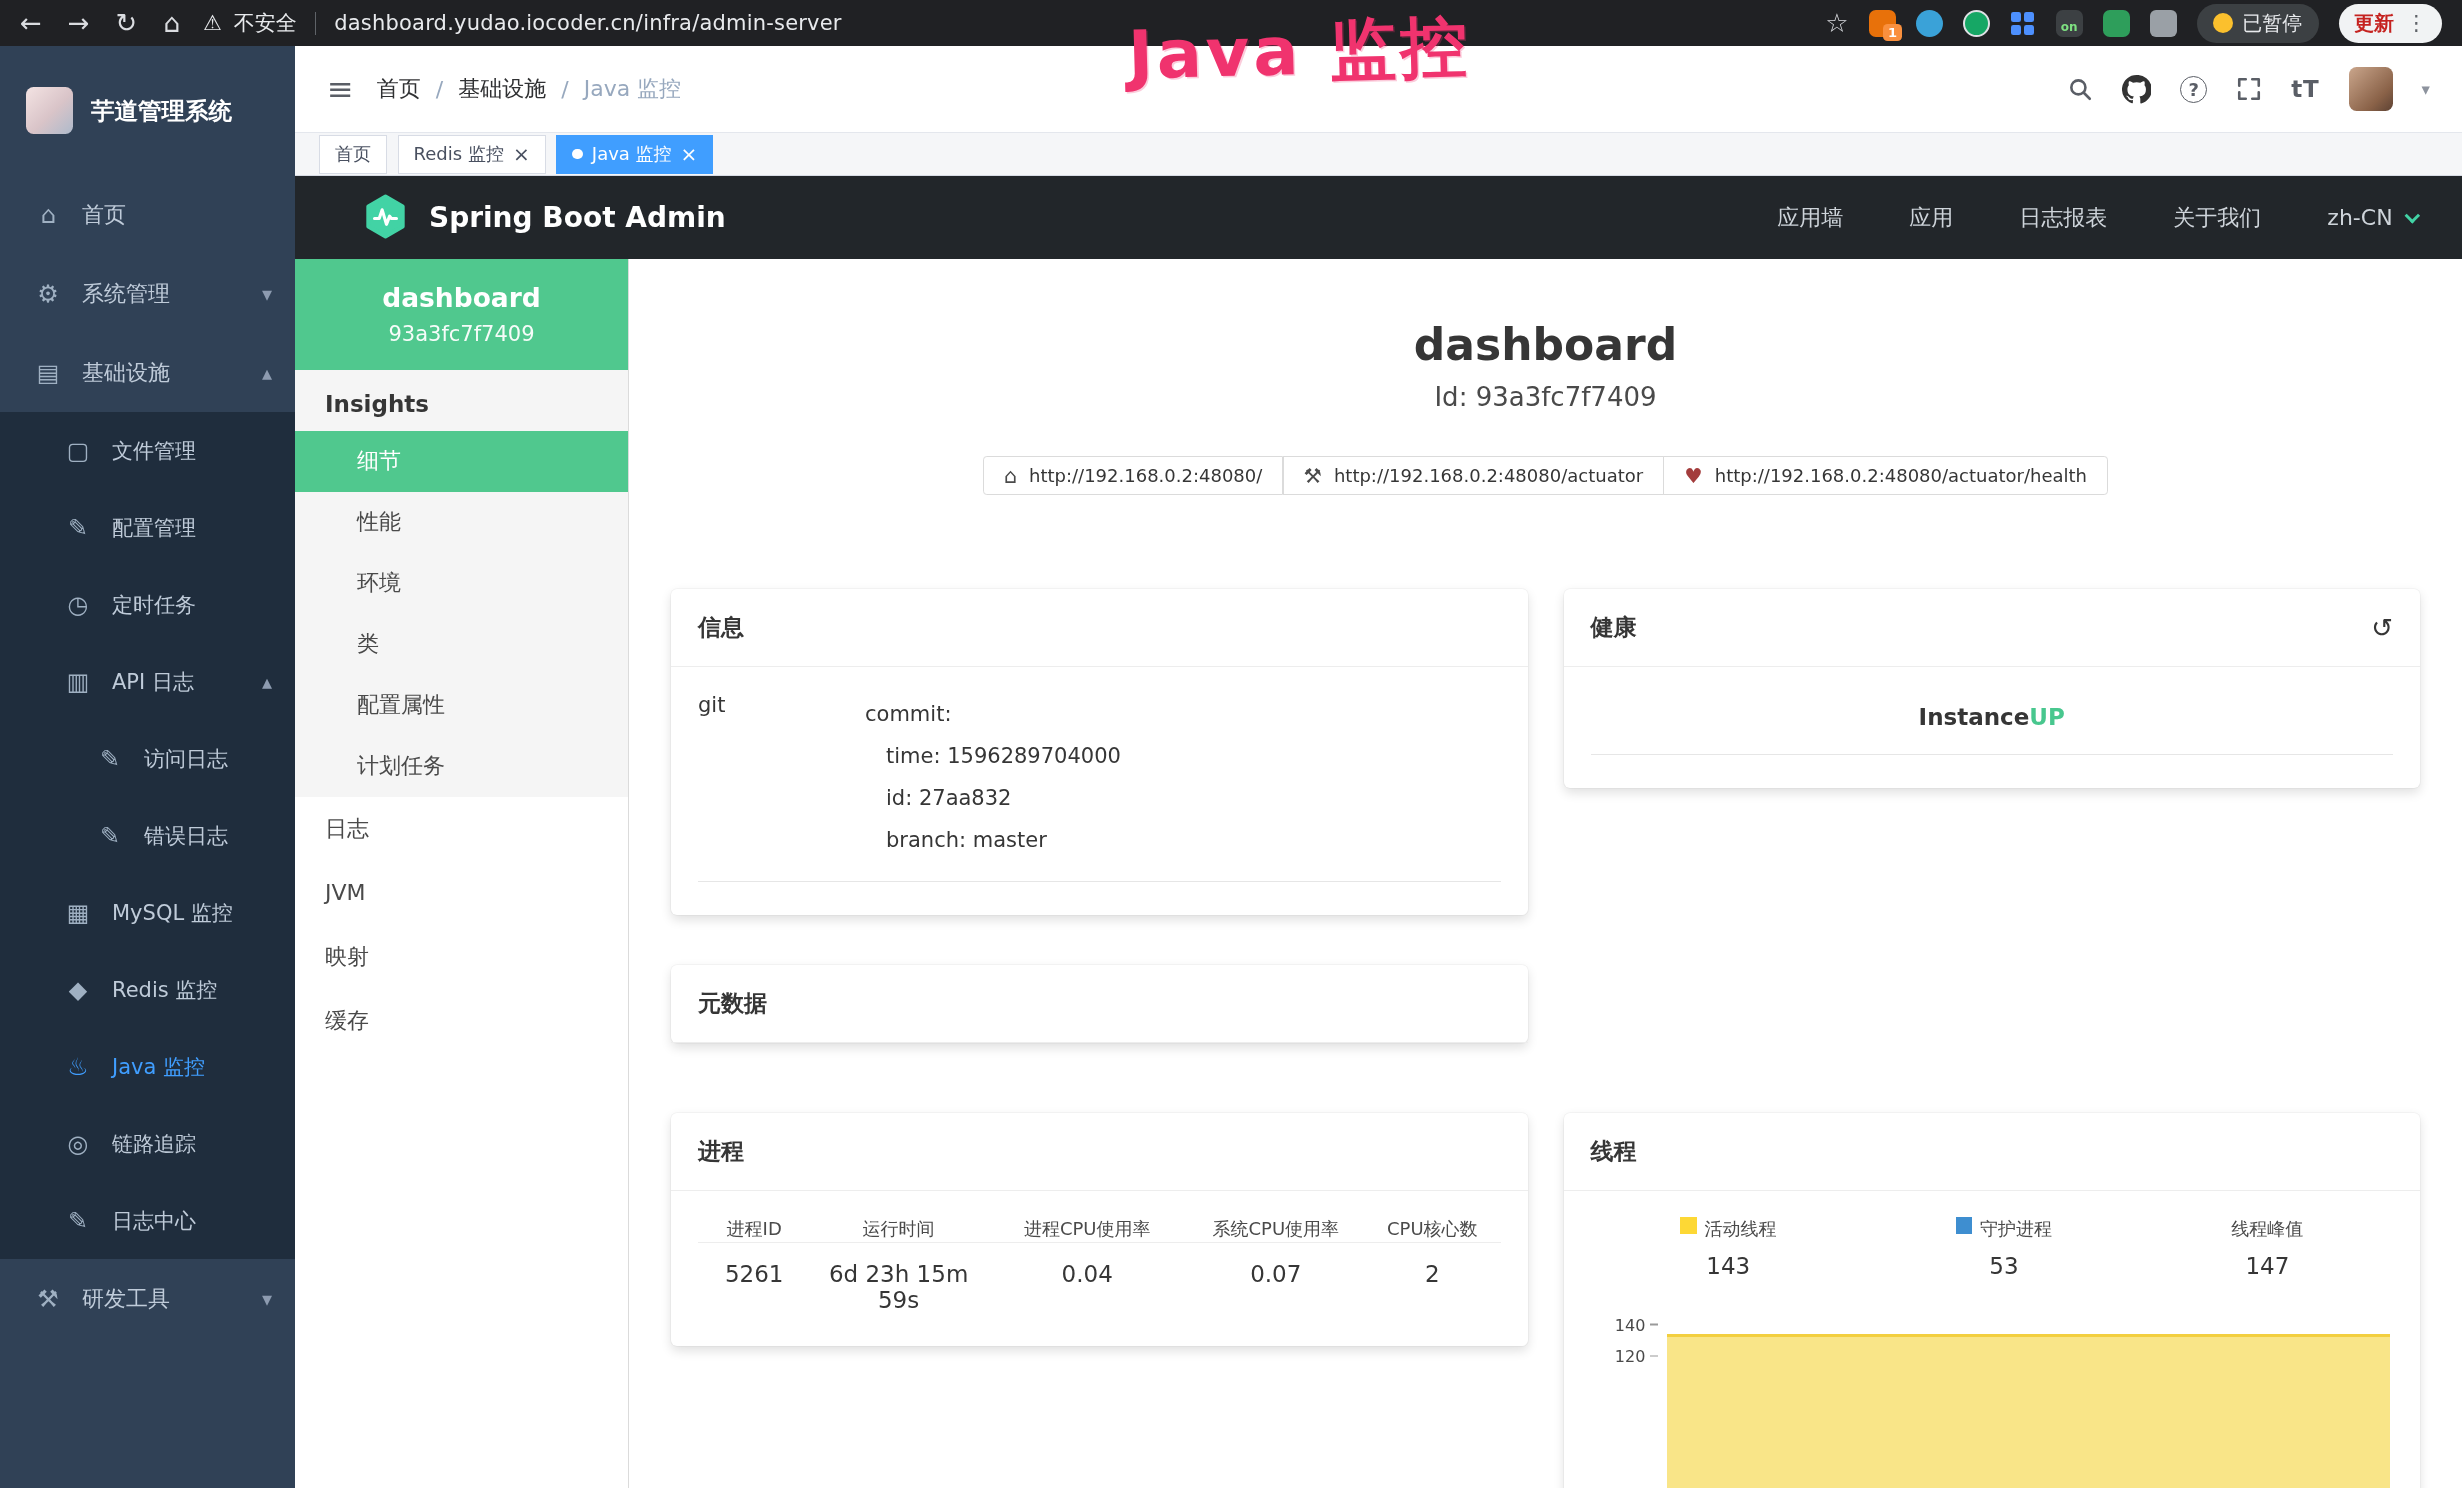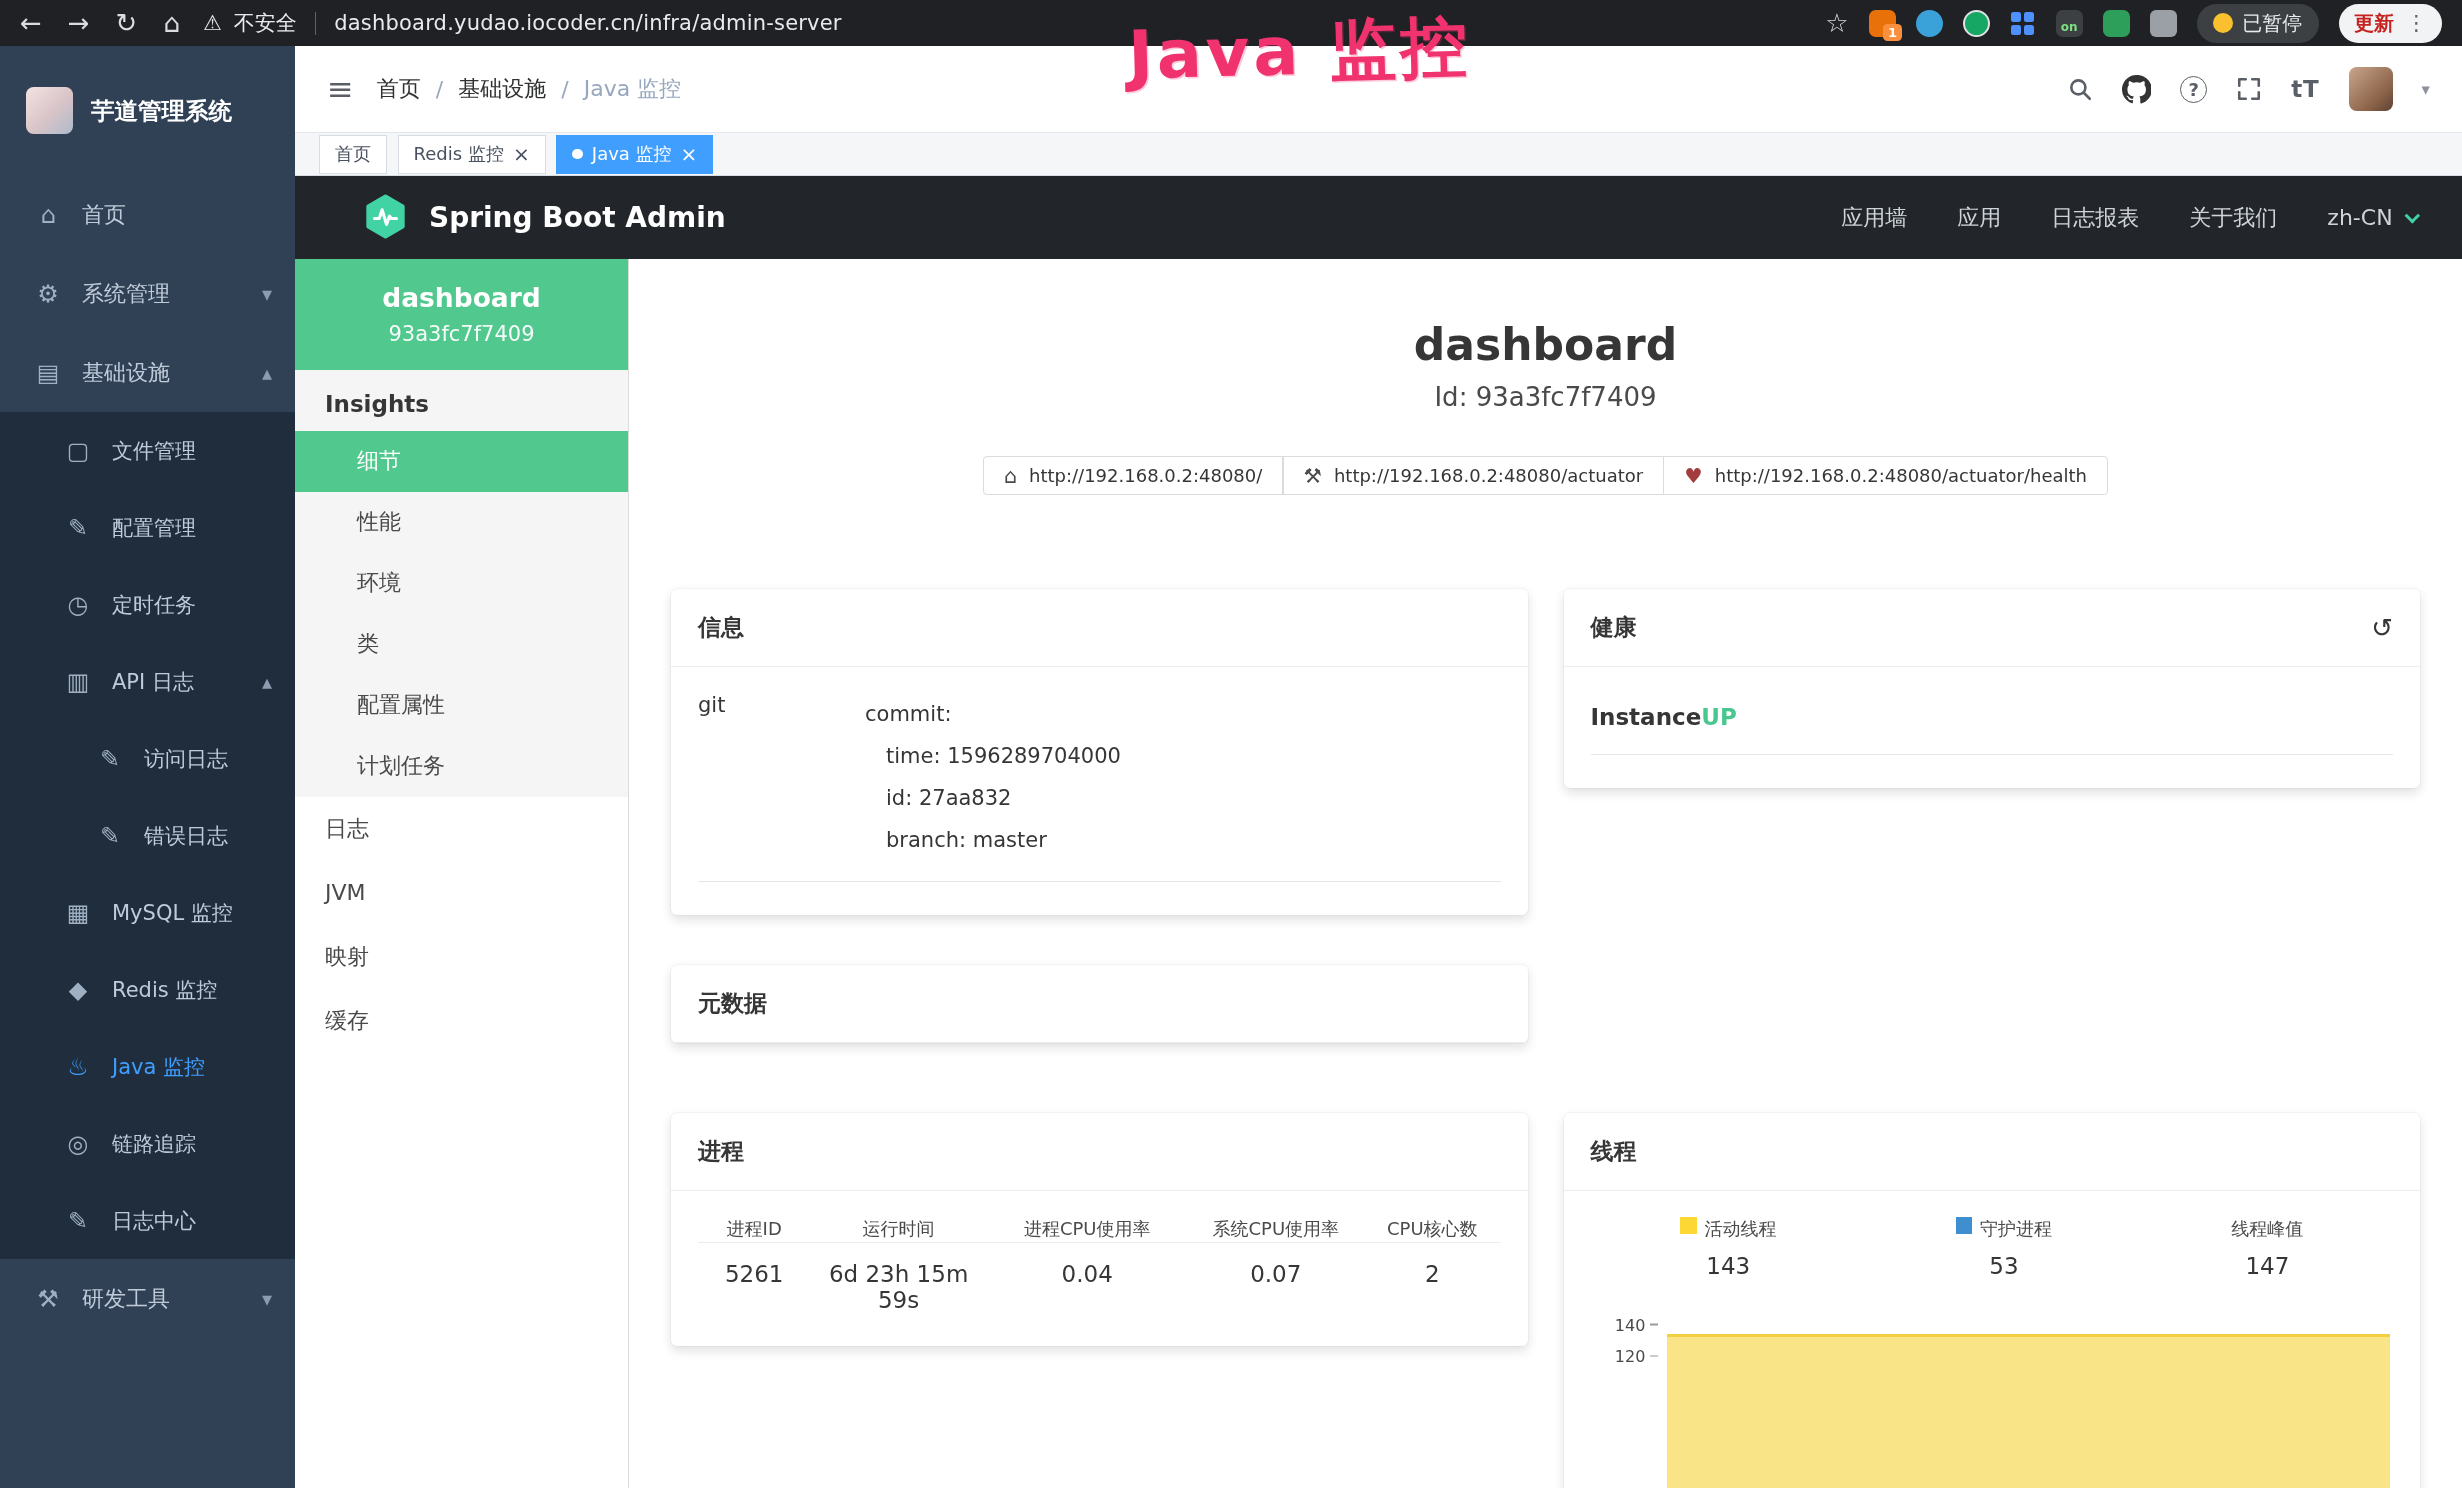--- a/index.html
+++ b/index.html
@@ -93,21 +93,21 @@
   .tabbar { height:44px; background:#f5f6f8; border-top:0.8px solid #e4e7ed; border-bottom:0.8px solid #d8dce5; display:flex; align-items:center; padding:0 24px; gap:10.6px; }
   .tab { height:39px; display:flex; align-items:center; gap:9px; padding:0 15px; background:#fff; border:0.8px solid #d8dce5; font-size:18px; color:#495060; cursor:pointer; white-space:nowrap; }
   .tab.active { background:#409eff; border-color:#409eff; color:#fff; }
   .tab .t-dot { width:10.6px; height:10.6px; border-radius:50%; background:#fff; }
   .tab .t-close { font-size:20px; line-height:1; }
 
   
   .sba { flex:1; display:flex; flex-direction:column; min-height:0; }
   .sba-header { height:83px; background:#22262a; display:flex; align-items:center; padding:0 46px 0 67px; gap:20px; }
   .sba-brand { color:#fff; font-size:28px; font-weight:bold; white-space:nowrap; }
-  .sba-nav { margin-left:auto; display:flex; align-items:center; gap:50px; font-size:22px; color:#ced4da; }
+  .sba-nav { margin-left:auto; display:flex; align-items:center; gap:66px; font-size:22px; color:#ced4da; }
   .sba-nav .nav-item { cursor:pointer; white-space:nowrap; }
   .locale { display:flex; align-items:center; gap:12px; cursor:pointer; }
   .locale .chev { width:11.4px; height:11.4px; border-right:3px solid #42d3a5; border-bottom:3px solid #42d3a5; transform:rotate(45deg) translateY(-2.3px); }
 
   .sba-body { flex:1; display:flex; min-height:0; }
   .sba-side { width:334px; flex-shrink:0; background:#fff; border-right:0.8px solid #dbdbdb; display:flex; flex-direction:column; }
   .instance-block { background:#50c88e; color:#fff; text-align:center; padding:23px 12px 24px; cursor:pointer; }
   .instance-name { font-size:26.5px; font-weight:bold; }
   .instance-id { font-size:21px; margin-top:9px; opacity:.95; }
   .insights-group { background:#f5f5f5; }
@@ -136,21 +136,21 @@
   .card-body { padding:26px 27px 33px; }
 
   .kv-row { display:flex; font-size:21px; color:#363636; padding-bottom:20px; border-bottom:0.8px solid #e6e6e6; }
   .kv-key { flex-shrink:0; }
   .info-key { width:167px; }
   .meta-key { width:197px; }
   .kv-lines div { line-height:42px; }
   .kv-lines .indent { padding-left:21px; }
   .kv-val { line-height:42px; }
 
-  .health-row { display:flex; justify-content:flex-start; align-items:center; padding:10.6px 0 24px; border-bottom:0.8px solid #e6e6e6; }
+  .health-row { display:flex; justify-content:center; align-items:center; padding:10.6px 0 24px; border-bottom:0.8px solid #e6e6e6; }
   .health-key { font-size:23px; font-weight:bold; color:#363636; }
   .health-up { font-size:23px; font-weight:bold; color:#48c78e; }
 
   .proc-head { display:flex; padding-bottom:1px; border-bottom:0.8px solid #ededed; }
   .proc-vals { display:flex; padding-top:18px; }
   .proc-cell { text-align:center; }
   .proc-head .proc-cell { font-size:18px; color:#4a4a4a; }
   .proc-vals .proc-cell { font-size:23px; color:#363636; }
   .pc-0 { width:14%; } .pc-1 { width:22%; } .pc-2 { width:25%; } .pc-3 { width:22%; } .pc-4 { width:17%; }
 

